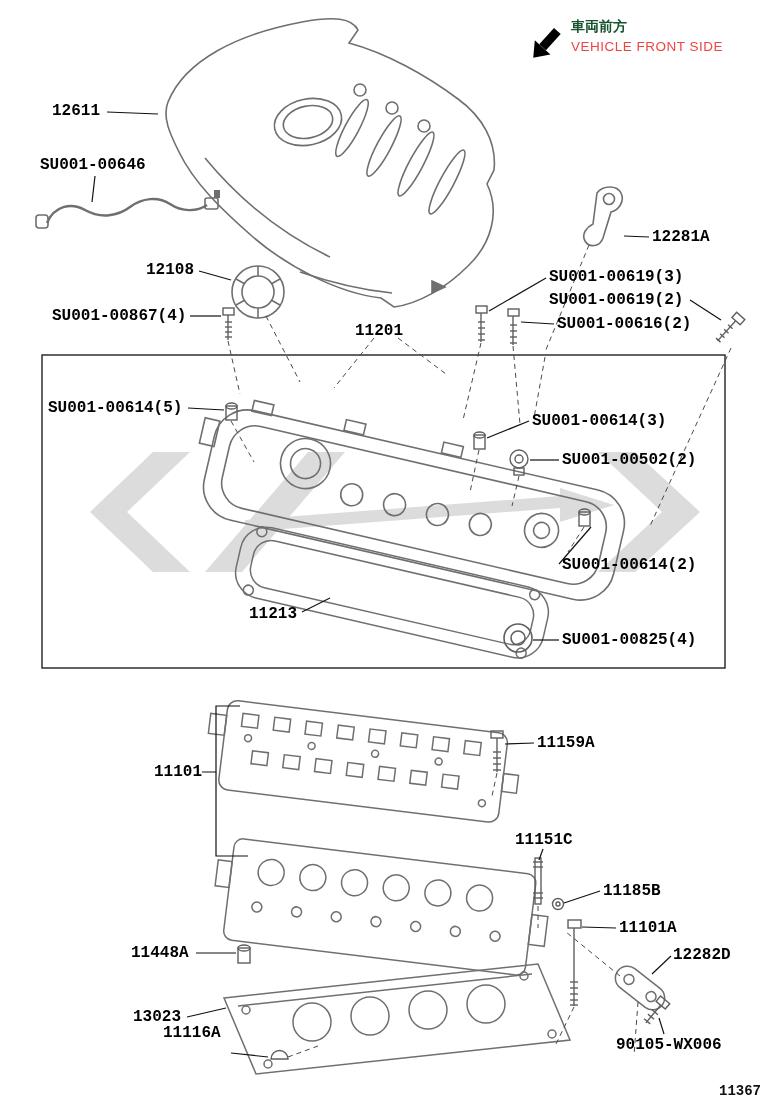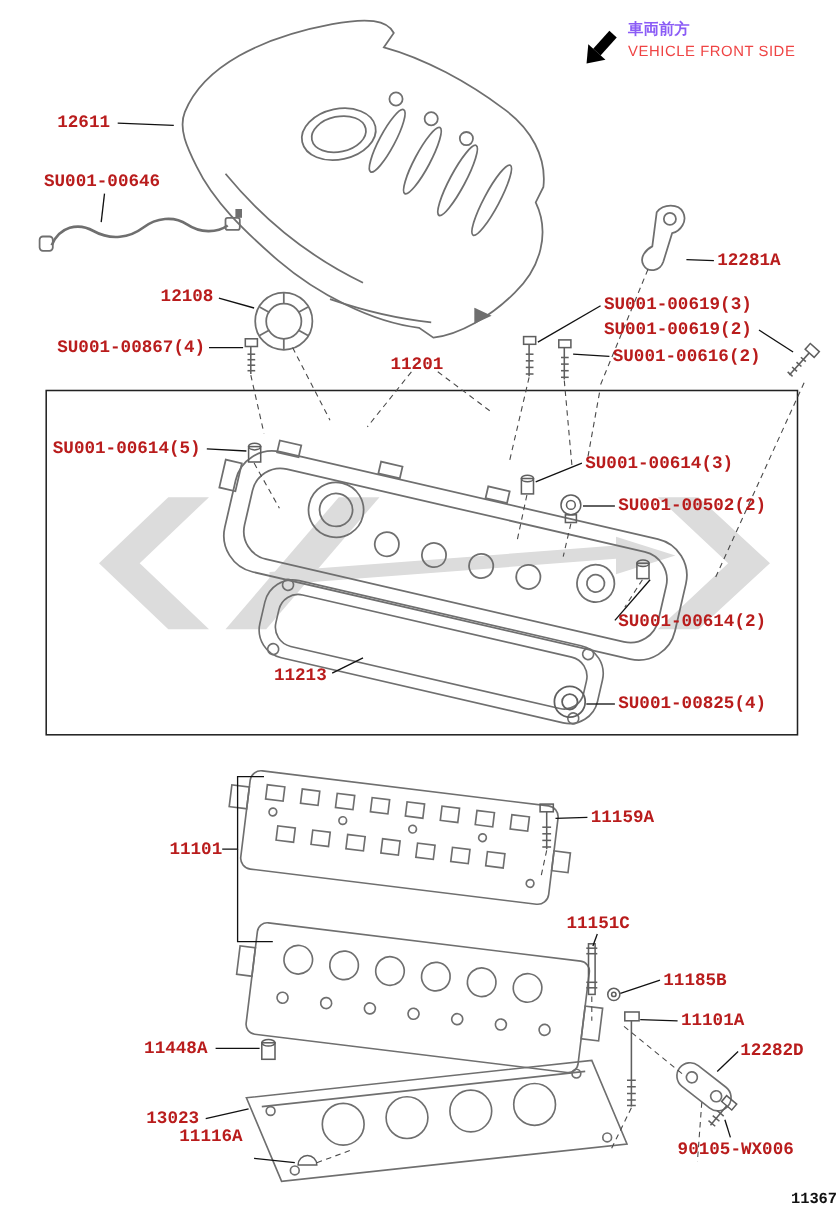--- a/index.html
+++ b/index.html
@@ -10,28 +10,28 @@
     overflow:hidden;
     font-family:"Liberation Mono", monospace;
   }
   .diagram-svg{position:absolute;left:0;top:0;}
   .part-label{
     position:absolute;
     font-family:"Liberation Mono", monospace;
     font-weight:700;
     font-size:16px;
     line-height:17px;
-    color:#b91c1c;
+    color:#000000;
     white-space:nowrap;
     cursor:pointer;
   }
   .header-jp{
     position:absolute;left:571px;top:18px;
     font-family:"DejaVu Sans", sans-serif;
-    font-size:14px;font-weight:700;color:#8b5cf6;white-space:nowrap;
+    font-size:14px;font-weight:700;color:#14532d;white-space:nowrap;
   }
   .header-en{
     position:absolute;left:571px;top:39px;
     font-family:"Liberation Sans", sans-serif;
     font-size:13.5px;color:#ef4444;letter-spacing:0.5px;white-space:nowrap;
   }
   .diagram-code{
     position:absolute;left:679px;top:1083px;
     font-family:"Liberation Mono", monospace;
     font-size:14px;font-weight:700;color:#111;white-space:nowrap;margin-left:40px;

